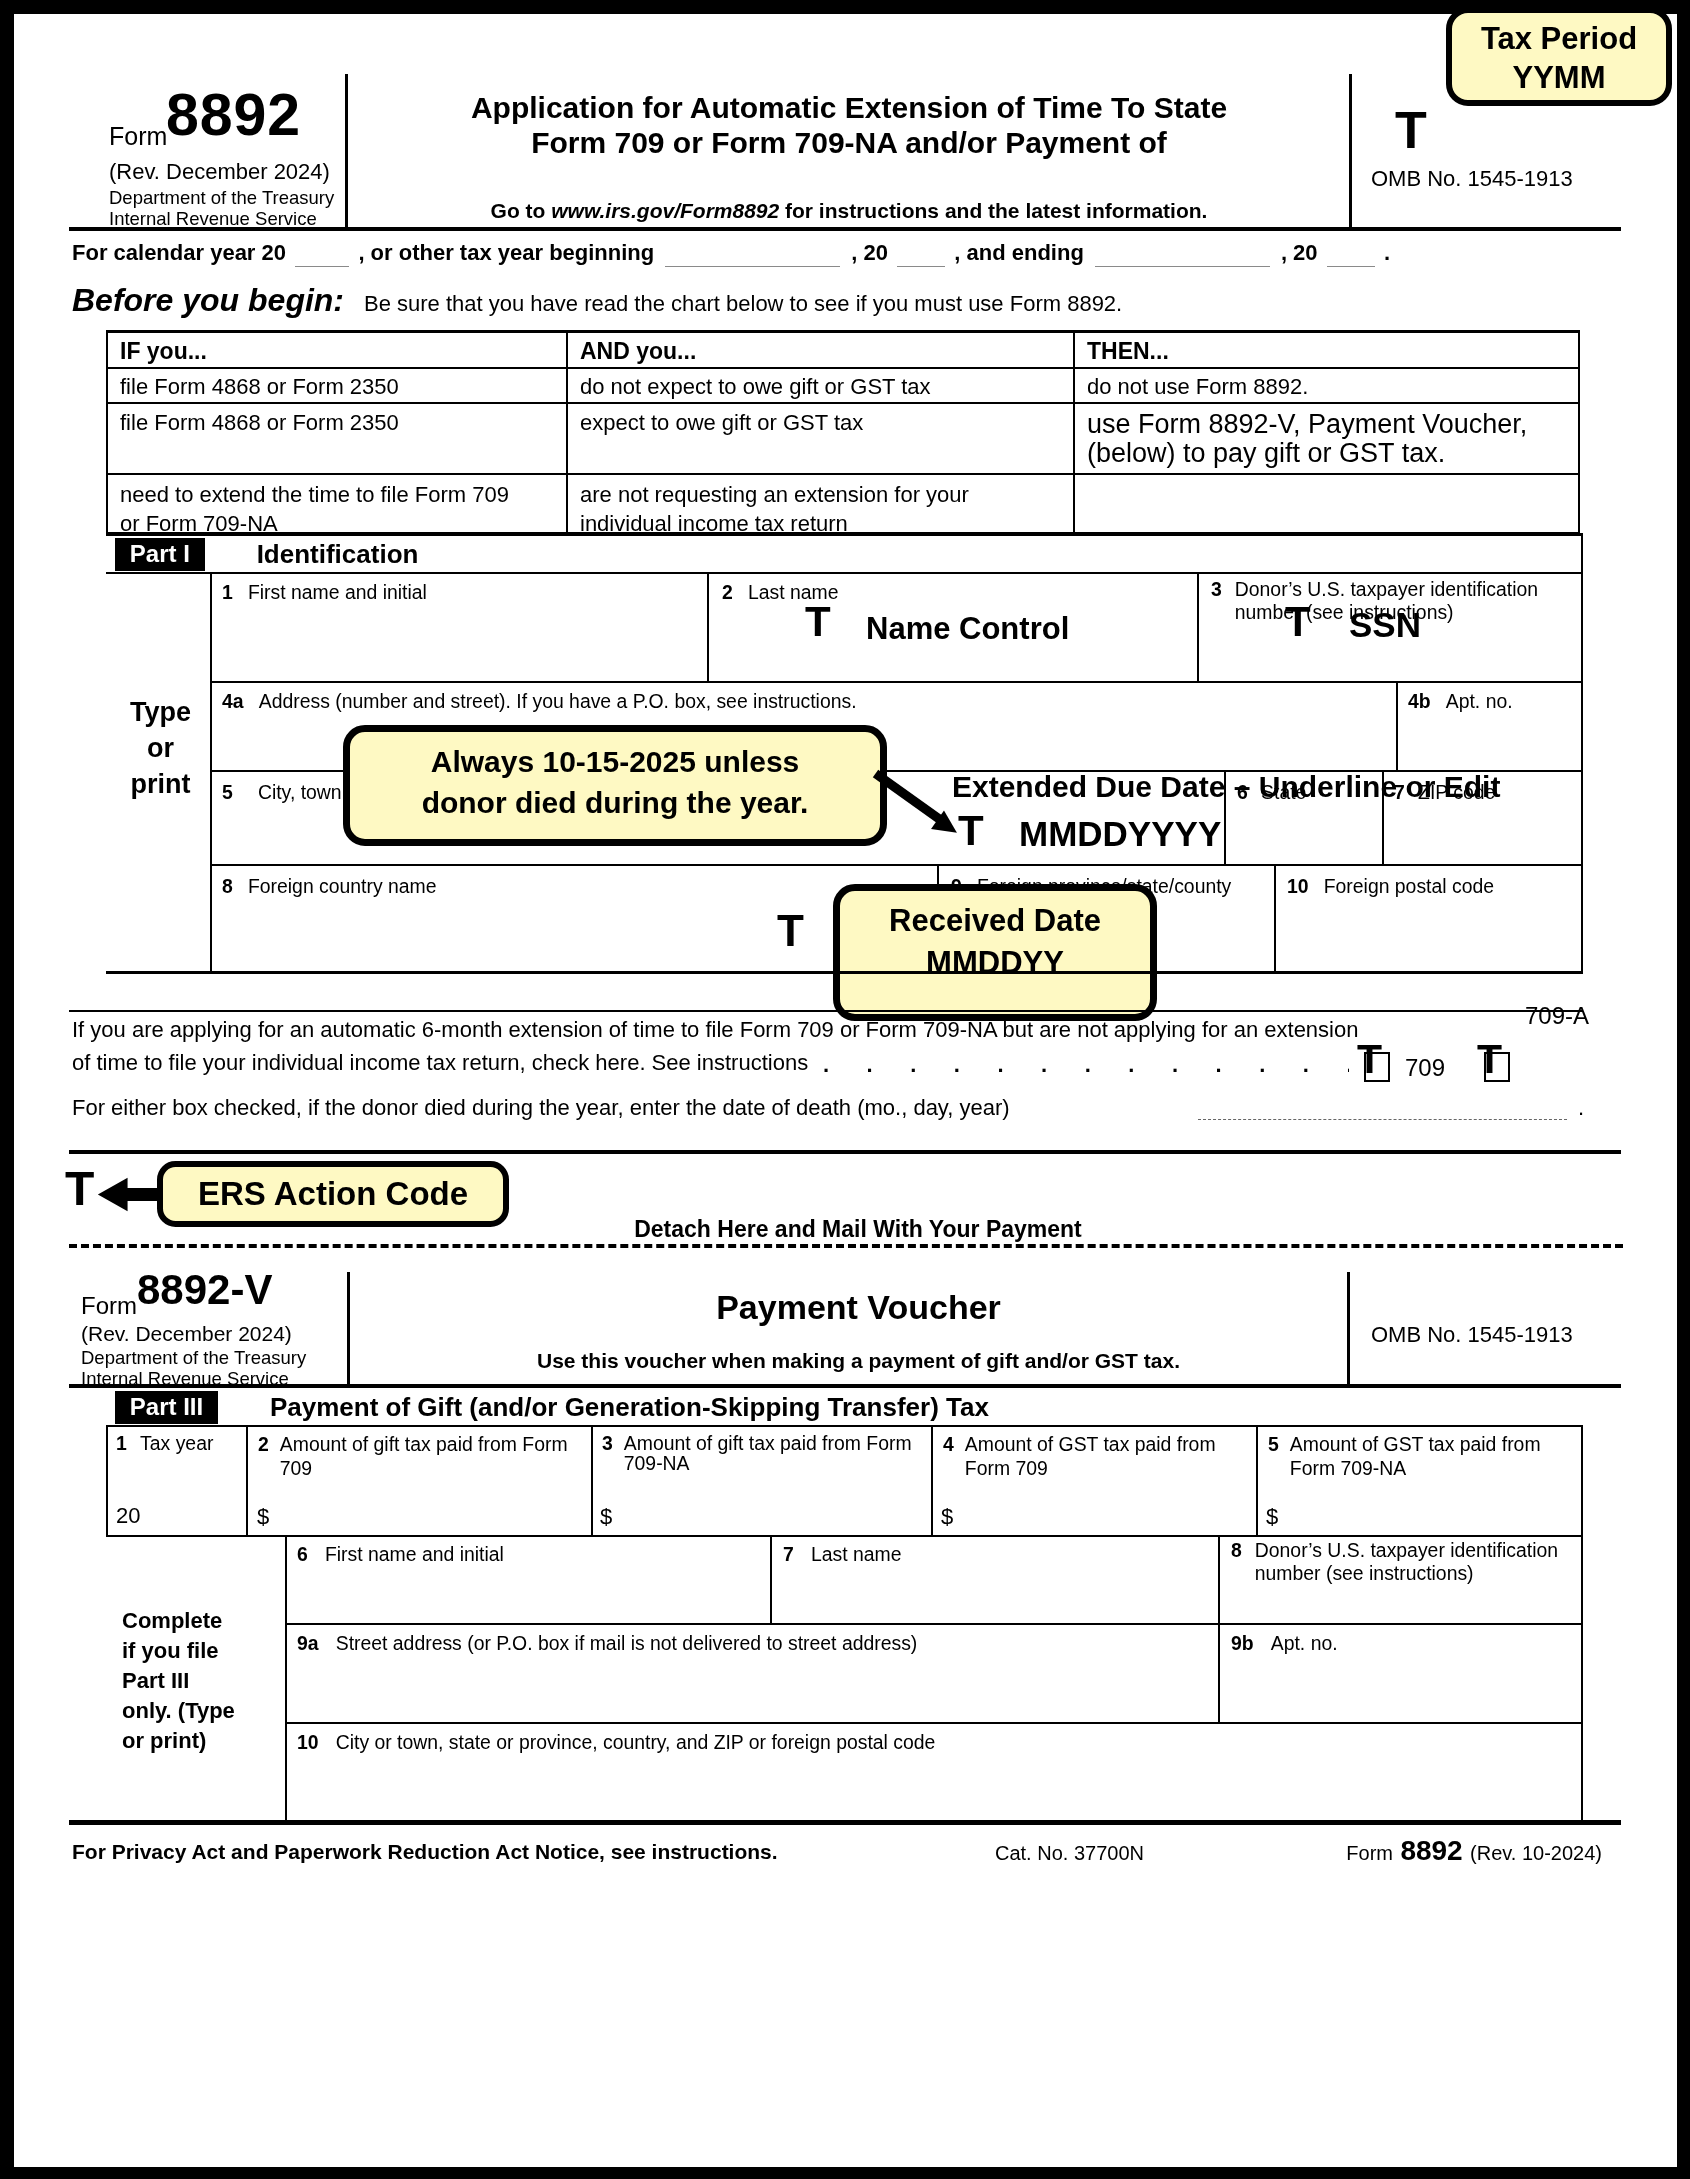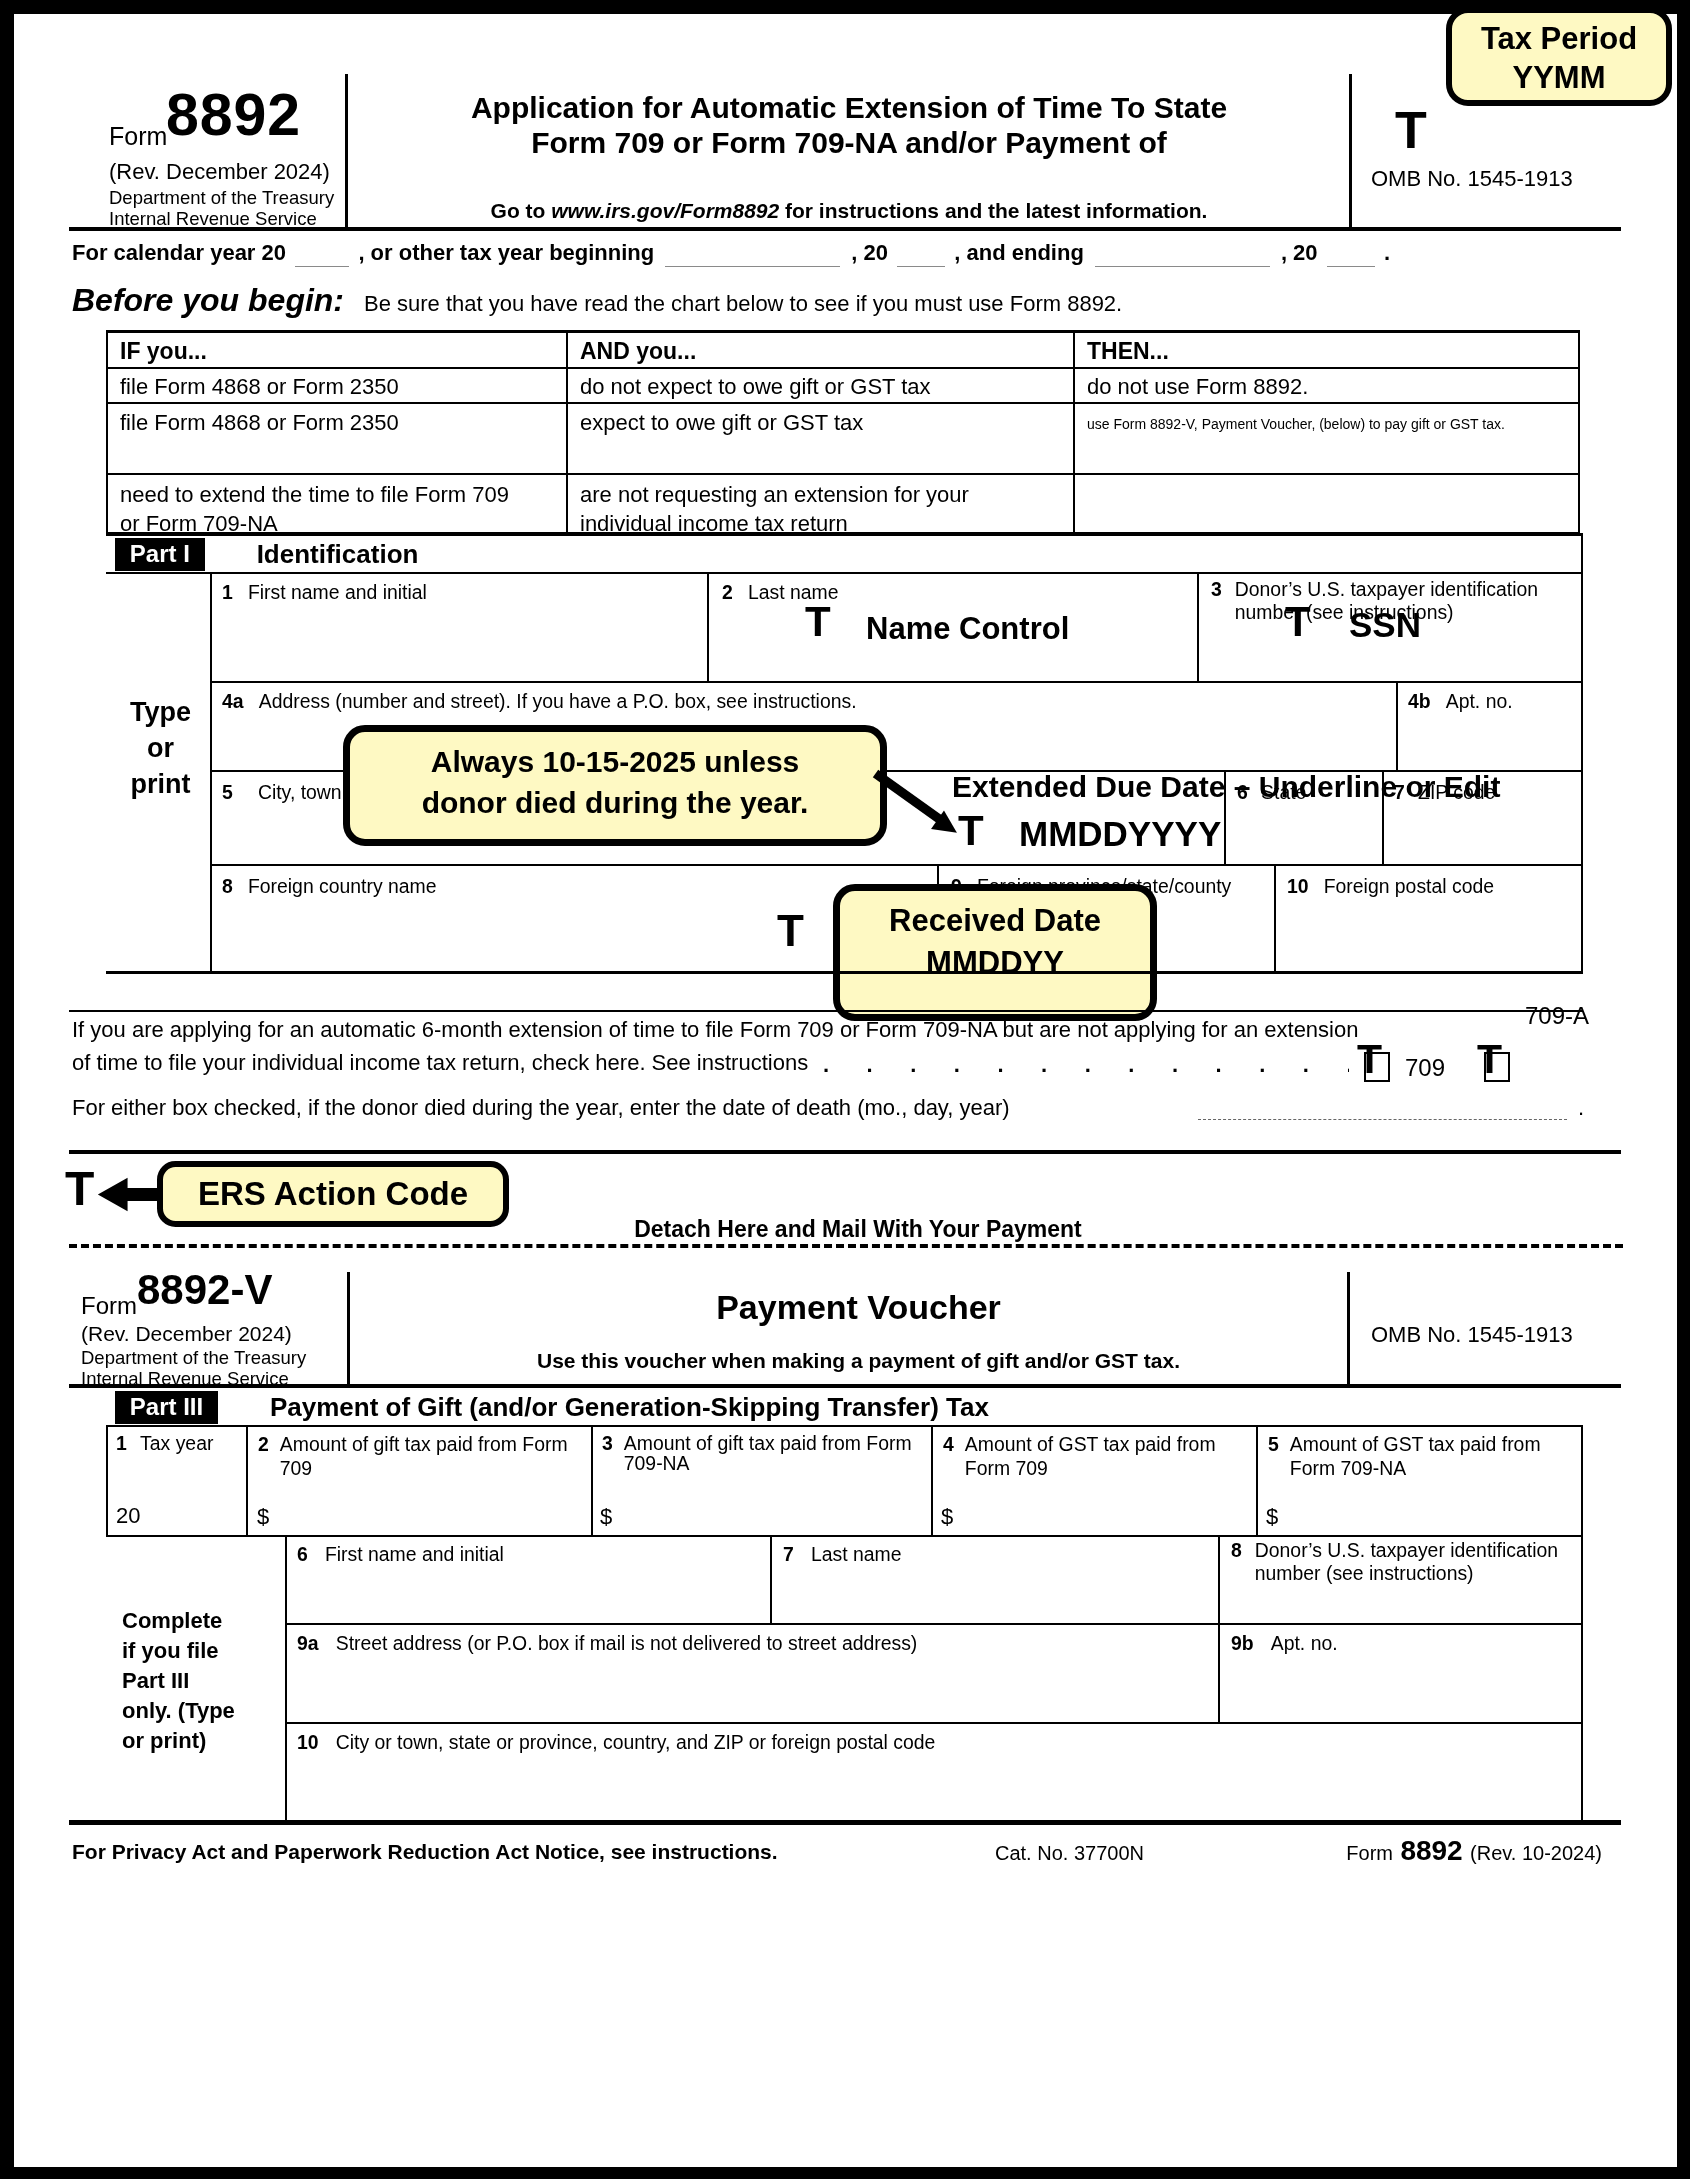--- a/index.html
+++ b/index.html
@@ -94,21 +94,21 @@
   <div class="t b" style="left:120px;top:338px;font-size:23px;">IF you...</div>
   <div class="t b" style="left:580px;top:338px;font-size:23px;">AND you...</div>
   <div class="t b" style="left:1087px;top:338px;font-size:23px;">THEN...</div>
 
   <div class="t" style="left:120px;top:374px;font-size:22px;">file Form 4868 or Form 2350</div>
   <div class="t" style="left:580px;top:374px;font-size:22px;">do not expect to owe gift or GST tax</div>
   <div class="t" style="left:1087px;top:374px;font-size:22px;">do not use Form 8892.</div>
 
   <div class="t" style="left:120px;top:410px;font-size:22px;">file Form 4868 or Form 2350</div>
   <div class="t" style="left:580px;top:410px;font-size:22px;">expect to owe gift or GST tax</div>
-  <div class="t w" style="left:1087px;top:410px;width:461px;font-size:14px;line-height:29px;">use Form 8892-V, Payment Voucher, (below) to pay gift or GST tax.</div>
+  <div class="t w" style="left:1087px;top:410px;width:461px;font-size:27px;line-height:29px;">use Form 8892-V, Payment Voucher, (below) to pay gift or GST tax.</div>
 
   <div class="t w" style="left:120px;top:480px;width:406px;font-size:22px;line-height:29px;">need to extend the time to file Form 709 or Form 709-NA</div>
   <div class="t w" style="left:580px;top:480px;width:452px;font-size:22px;line-height:29px;">are not requesting an extension for your individual income tax return</div>
 
   <div class="hl" style="left:106px;top:533px;width:1477px;height:2.8px;"></div>
   <div class="partbar" style="left:115px;top:538px;">
     <span class="partbox">Part I</span>
     <span class="parttitle" style="font-size:26px;">Identification</span>
   </div>
   <div class="hl" style="left:106px;top:572px;width:1477px;height:1.8px;"></div>

